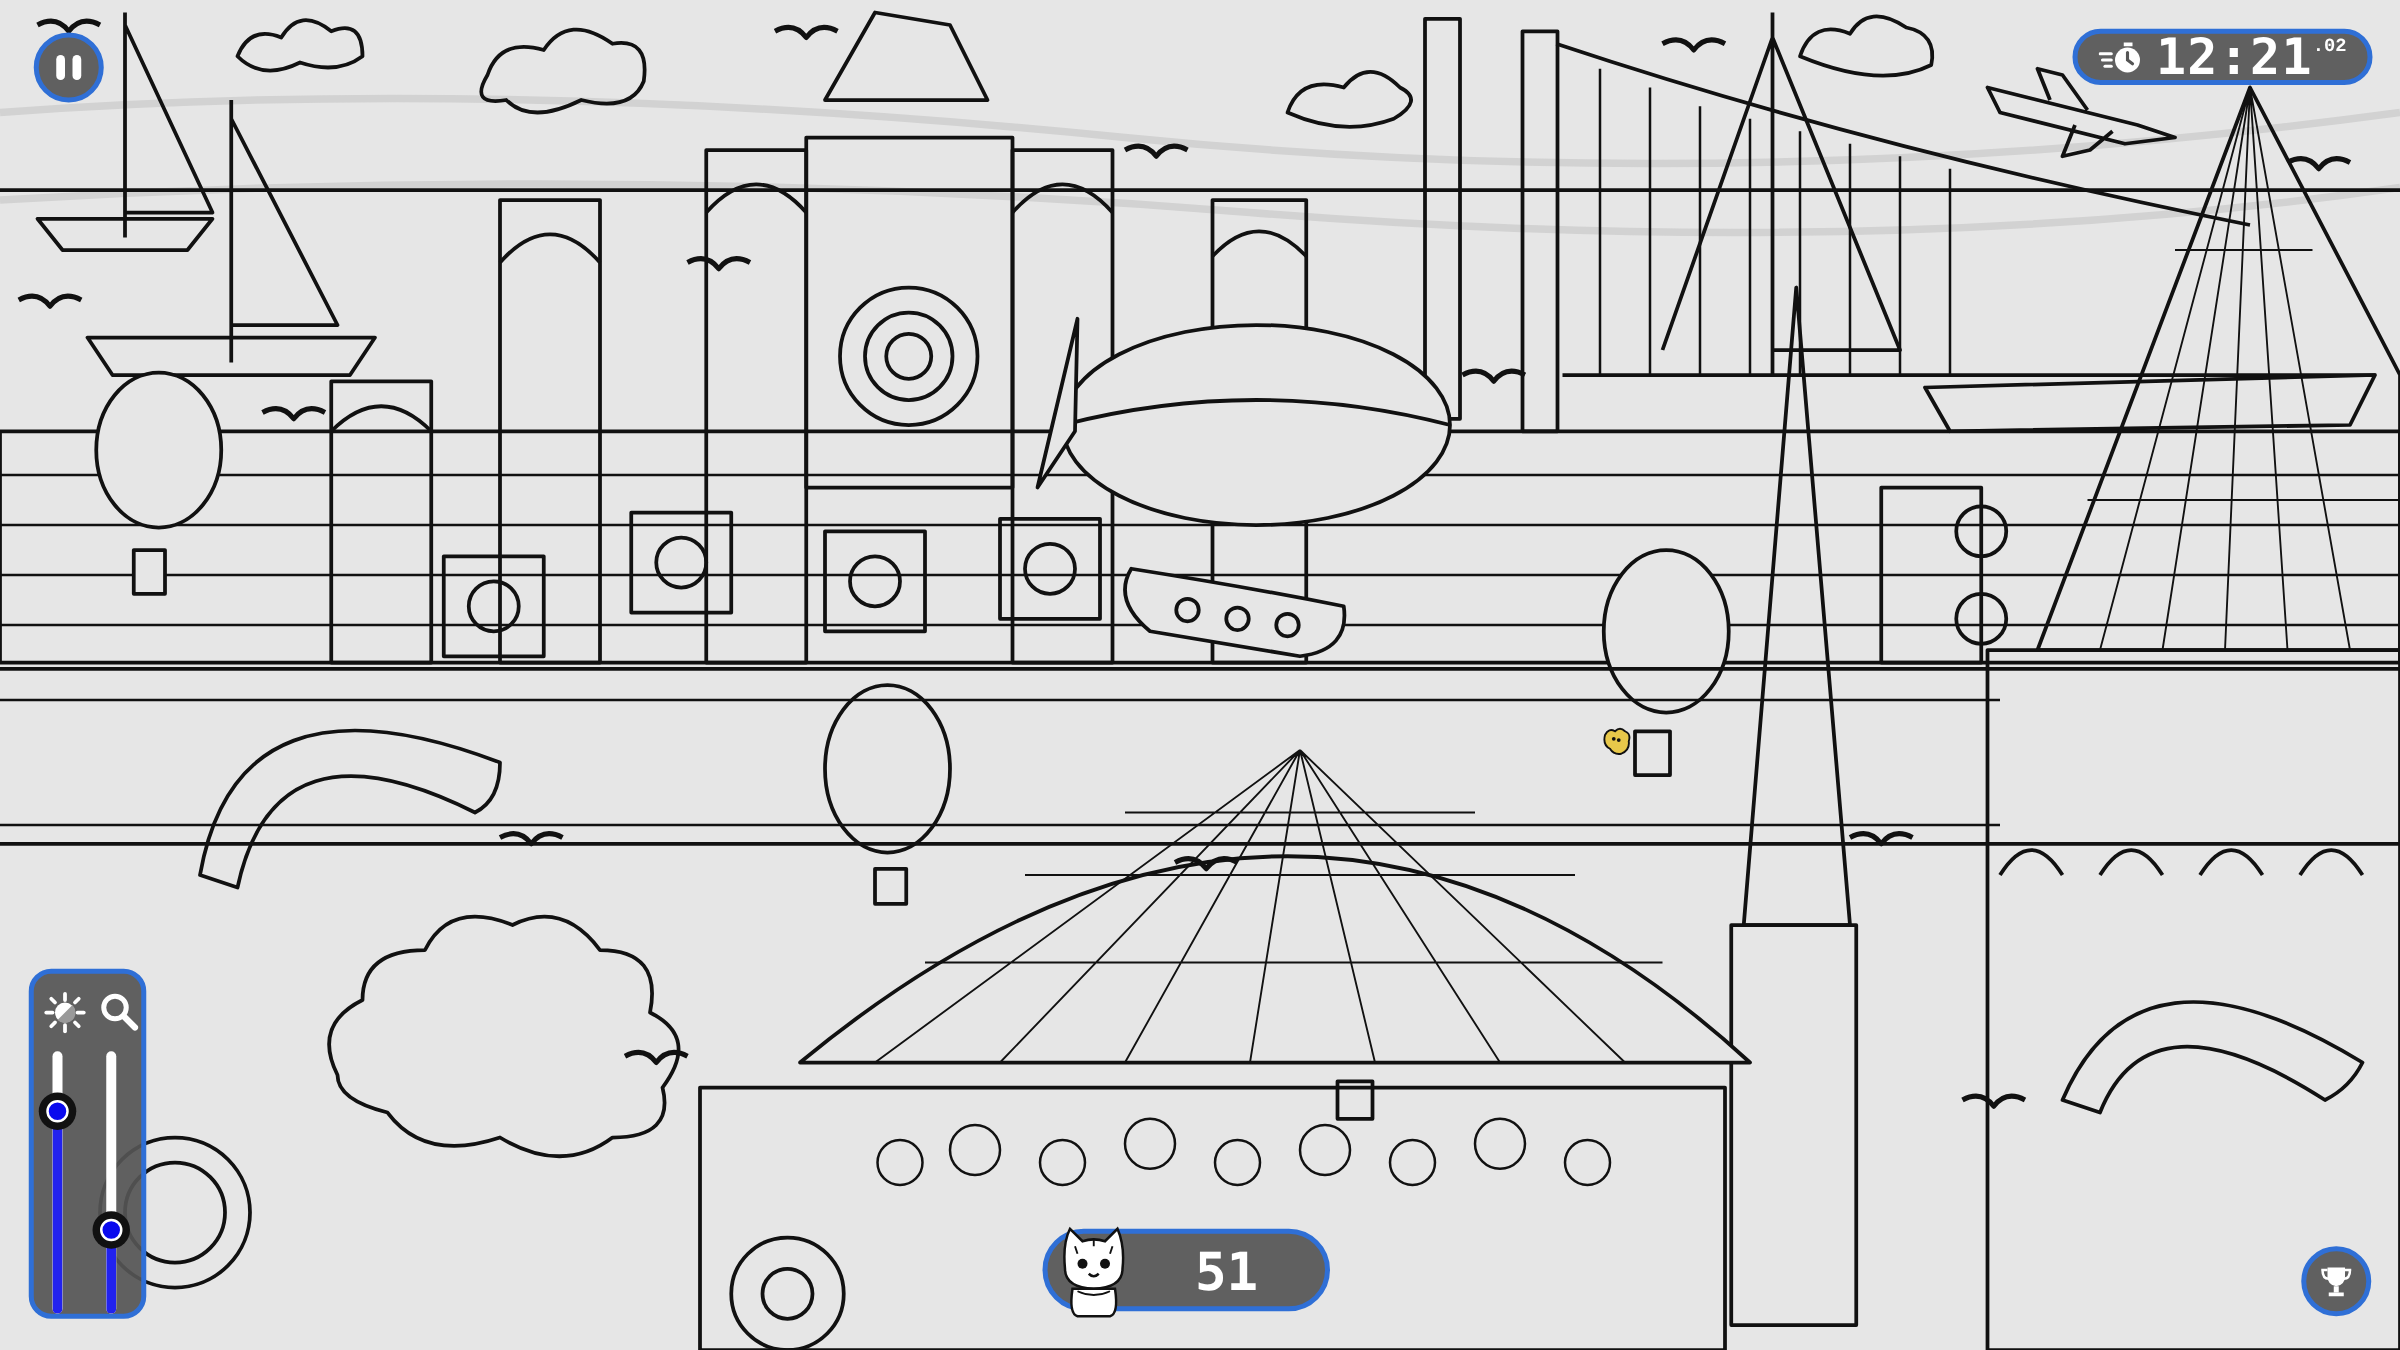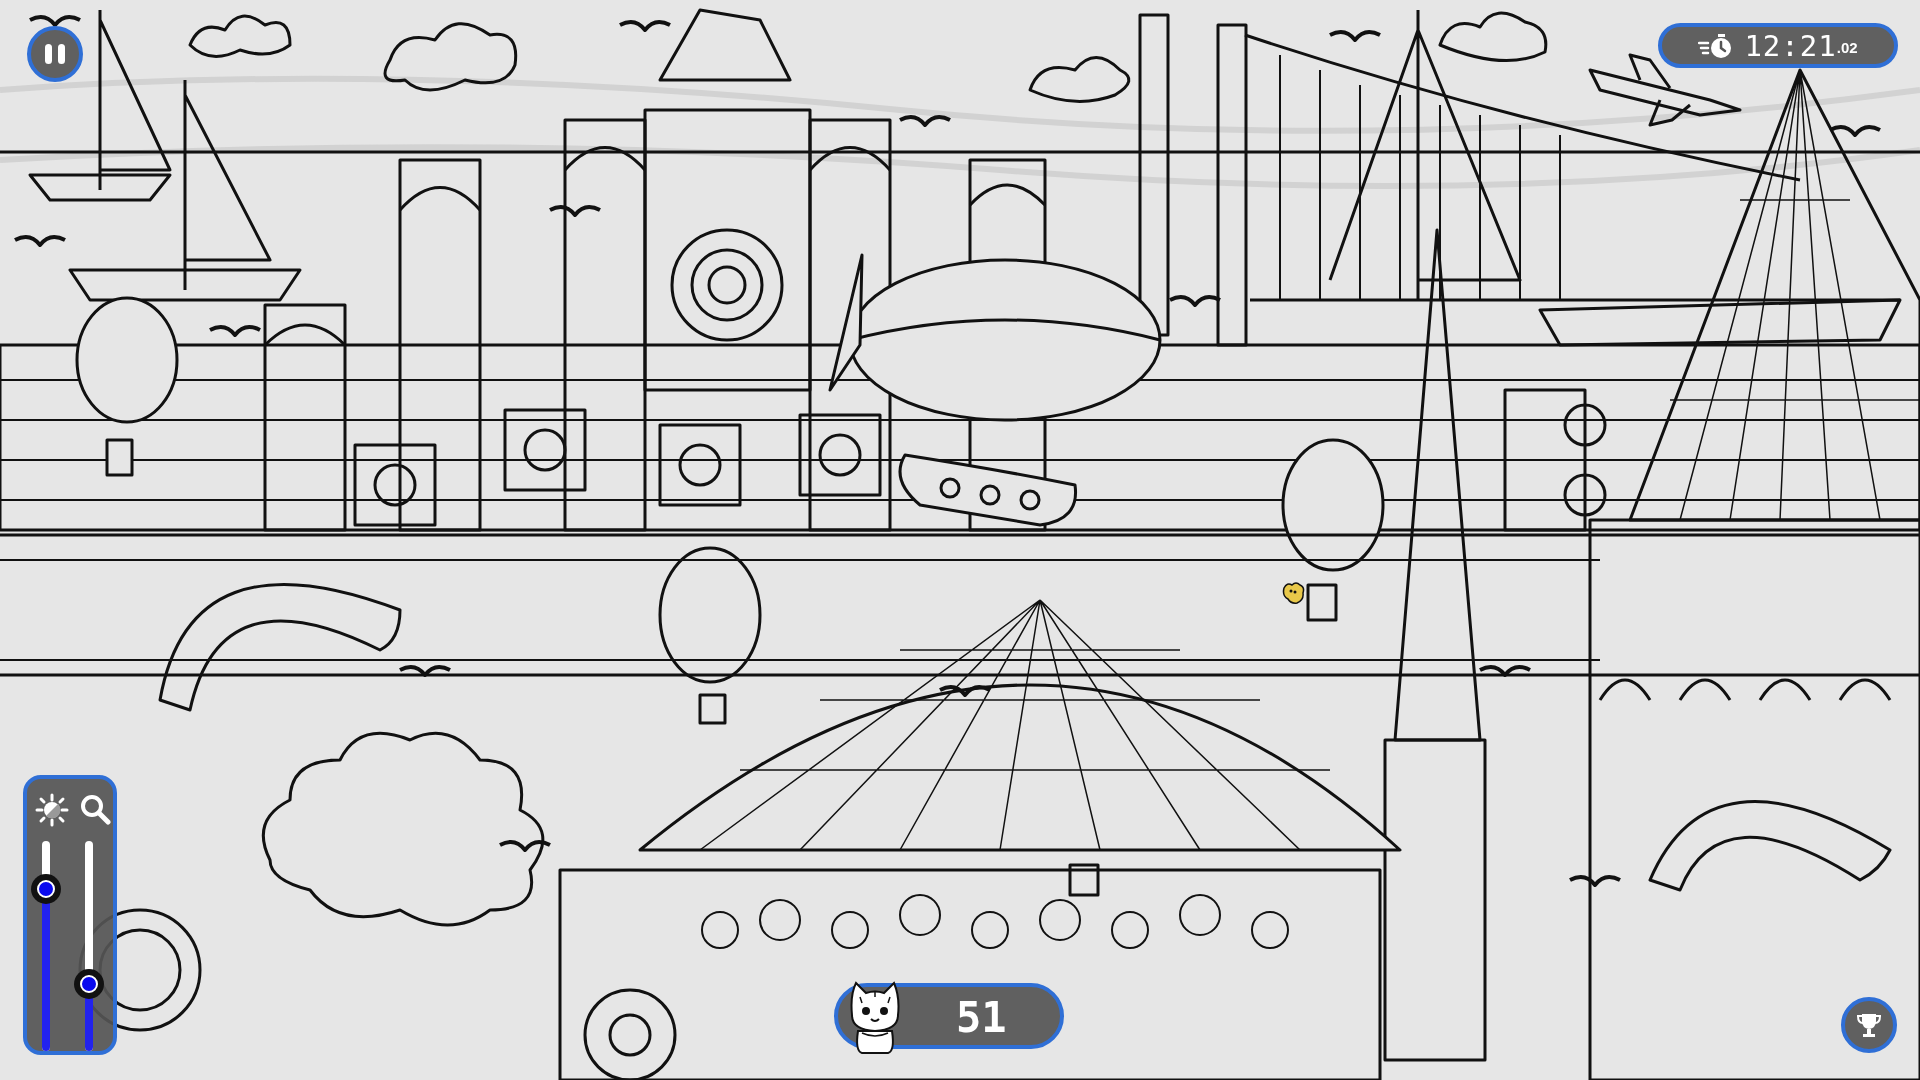--- a/index.html
+++ b/index.html
@@ -2,22 +2,22 @@
 <html><head>
 <meta charset="utf-8">
 <style>
   html,body{margin:0;padding:0;}
   body{width:1920px;height:1080px;overflow:hidden;background:#e6e6e6;font-family:"DejaVu Sans",sans-serif;position:relative;}
   #scene{position:absolute;left:0;top:0;width:1920px;height:1080px;}
   .hud-dark{background:rgba(85,85,85,0.92);border:4px solid #2f6fd6;box-sizing:border-box;}
   #pause-btn{position:absolute;left:27px;top:26px;width:56px;height:56px;border-radius:50%;display:flex;align-items:center;justify-content:center;gap:6px;cursor:pointer;}
   #pause-btn .bar{width:7px;height:20px;background:#fff;border-radius:4px;}
   #timer{position:absolute;left:1658px;top:23px;width:240px;height:45px;border-radius:23px;display:flex;align-items:center;justify-content:center;color:#fff;}
-  #timer .t-main{font-family:"DejaVu Sans Mono",monospace;font-weight:normal;font-size:29px;letter-spacing:1px;margin-left:10px;}
-  #timer .t-sub{font-family:Liberation Sans, sans-serif;font-weight:bold;font-size:15px;align-self:flex-end;margin-bottom:8px;}
+  #timer .t-main{font-family:"DejaVu Sans Mono",monospace;font-weight:bold;font-size:40px;letter-spacing:1px;margin-left:10px;}
+  #timer .t-sub{font-family:Liberation Mono, monospace;font-weight:bold;font-size:15px;align-self:flex-end;margin-bottom:18px;}
   #sliders{position:absolute;left:23px;top:775px;width:94px;height:280px;border-radius:18px;}
   #sliders .icon{position:absolute;top:14px;}
   .track{position:absolute;width:8px;border-radius:4px;background:#fff;overflow:hidden;}
   .track .fill{position:absolute;left:0;bottom:0;width:100%;background:#2222ee;}
   .thumb{position:absolute;width:30px;height:30px;border-radius:50%;background:#111;display:flex;align-items:center;justify-content:center;cursor:grab;}
   .thumb .dot{width:18px;height:18px;border-radius:50%;background:#0a0aee;border:2px solid #fff;box-sizing:border-box;}
   #counter{position:absolute;left:834px;top:983px;width:230px;height:66px;border-radius:33px;}
   #counter .count{position:absolute;left:118px;top:6px;color:#fff;font-family:"DejaVu Sans Mono",monospace;font-weight:bold;font-size:42px;}
   #cat{position:absolute;left:840px;top:975px;}
   #trophy-btn{position:absolute;left:1841px;top:997px;width:56px;height:56px;border-radius:50%;display:flex;align-items:center;justify-content:center;cursor:pointer;}

